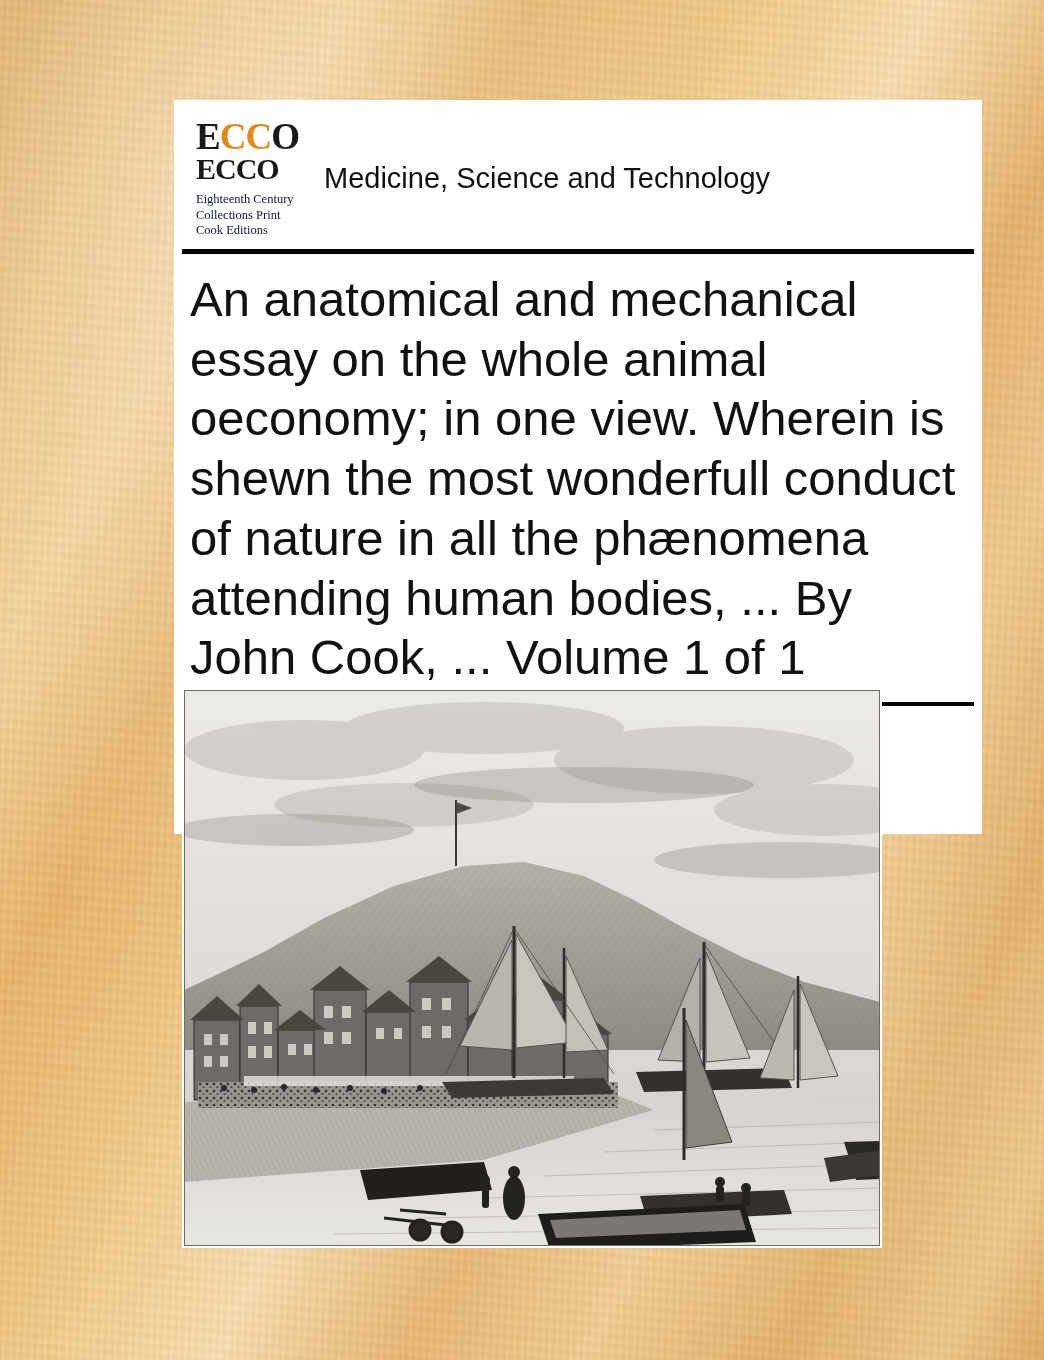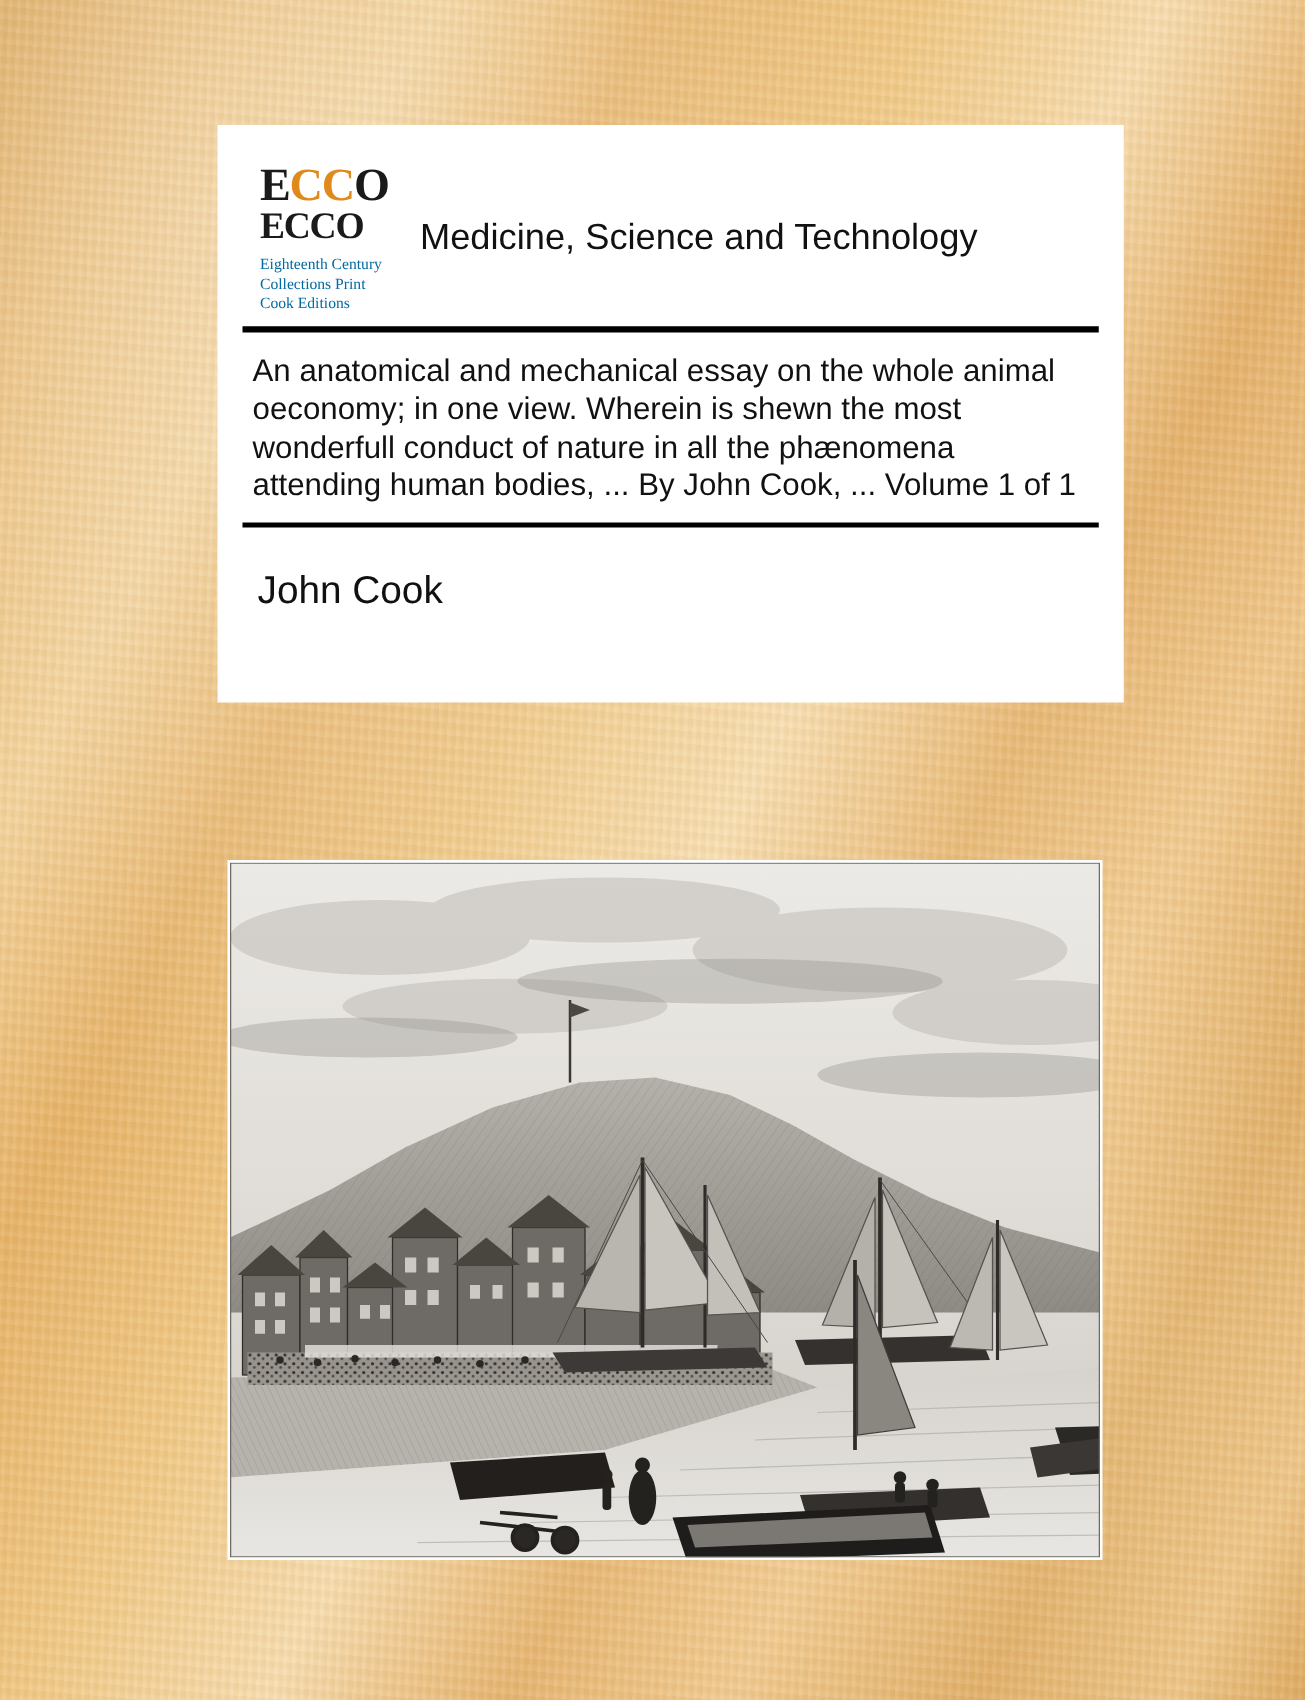--- a/index.html
+++ b/index.html
@@ -34,24 +34,24 @@
     background:
       repeating-linear-gradient(92deg, rgba(255,255,255,0.06) 0px, rgba(255,255,255,0.06) 2px, rgba(180,125,50,0.05) 4px, rgba(180,125,50,0.05) 7px),
       repeating-linear-gradient(5deg, rgba(255,255,255,0.05) 0px, rgba(255,255,255,0.05) 3px, rgba(160,110,45,0.04) 6px, rgba(160,110,45,0.04) 10px);
     pointer-events: none;
   }
 
   .cover-sheet {
     position: absolute;
     left: 174px;
     top: 100px;
-    width: 725px;
+    width: 808px;
     background: #ffffff;
     box-sizing: border-box;
-    padding: 16px;
+    padding: 4px;
   }
 
   
   .header-band {
     display: flex;
     align-items: center;
     padding: 14px 18px 10px 18px;
     min-height: 128px;
     box-sizing: border-box;
   }
@@ -77,21 +77,21 @@
     font-weight: bold;
     letter-spacing: -1px;
     color: #1a1a1a;
     display: block;
     height: 32px;
     margin-top: -2px;
   }
   .ecco-sub {
     font-family: "Liberation Serif", serif;
     font-size: 12.5px;
-    color: #0369a1;
+    color: #0f172a;
     line-height: 1.25;
     margin-top: 6px;
   }
   .header-title {
     flex: 1;
     font-size: 29px;
     color: #111;
     padding-left: 6px;
     padding-right: 4px;
   }
@@ -104,21 +104,21 @@
   .rule-thin {
     height: 4px;
     background: #000;
     margin: 0 4px;
   }
 
   .title-block {
     padding: 16px 12px 14px 12px;
   }
   .doc-title {
-    font-size: 25px;
+    font-size: 49px;
     line-height: 1.22;
     color: #111;
     margin: 0;
     font-weight: normal;
   }
 
   .author-block {
     padding: 28px 12px 52px 12px;
   }
   .doc-author {

